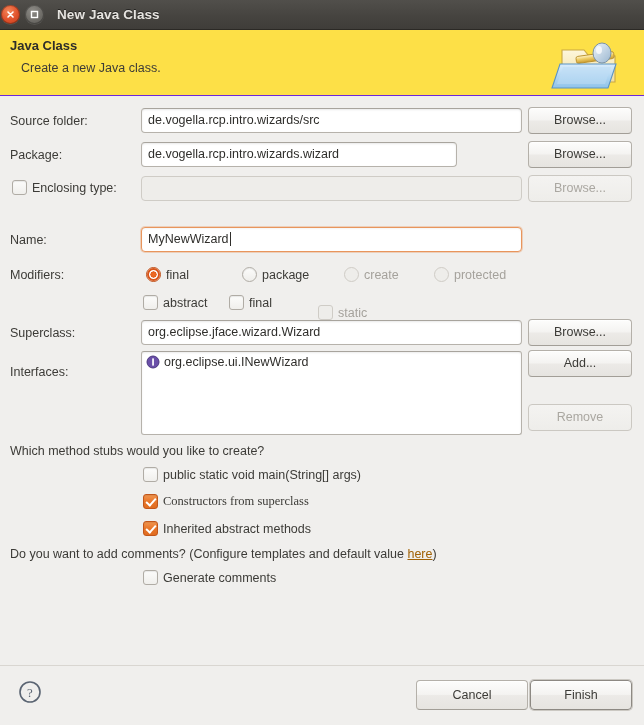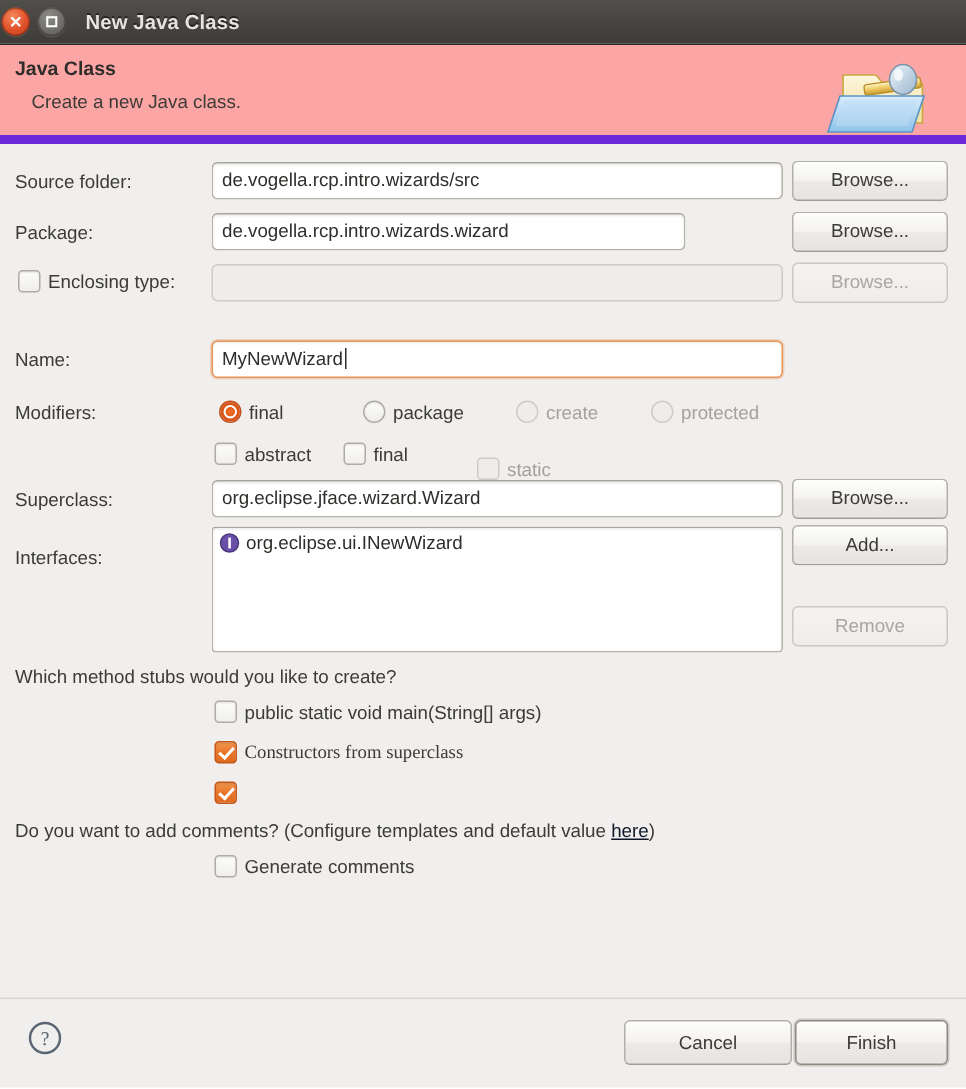--- a/index.html
+++ b/index.html
@@ -53,22 +53,22 @@
     font-weight: bold;
     margin-left: 8px;
     letter-spacing: .1px;
     text-shadow: 0 -1px 0 rgba(0,0,0,.5);
   }
 
   
   .banner {
     position: relative;
     height: 66px;
-    background: #fca5a5;
-    border-bottom: 6px solid #6d28d9;
+    background: #fde047;
+    border-bottom: 1px solid #6d28d9;
     box-sizing: border-box;
     padding: 8px 6px 0 10px;
   }
   .banner-title {
     font-size: 13px;
     font-weight: bold;
     color: #2e2d2a;
     margin: 0 0 8px 0;
   }
   .banner-sub {
@@ -270,21 +270,21 @@
   }
 
   .section-q {
     position: absolute;
     left: 10px;
     font-size: 12.5px;
     color: #3c3b37;
     white-space: nowrap;
   }
   .link {
-    color: #0f172a;
+    color: #a16207;
     text-decoration: underline;
     cursor: pointer;
   }
 
   
   .footer {
     position: relative;
     height: 60px;
     background: #f0efed;
     border-top: 1px solid #d9d6d1;
@@ -445,20 +445,21 @@
   <div class="ctl" style="left:143px; top:371px;">
     <span class="check"></span>
     <span>public static void main(String[] args)</span>
   </div>
   <div class="ctl" style="left:143px; top:398px;font-family:Liberation Serif, serif;">
     <span class="check checked"></span>
     <span>Constructors from superclass</span>
   </div>
   <div class="ctl" style="left:143px; top:425px;">
     <span class="check checked"></span>
+    <span>Inherited abstract methods</span>
   </div>
 
   <div class="section-q" style="top:451px;"><span>Do you want to add comments? (Configure templates and default value </span><span class="link">here</span><span>)</span></div>
 
   <div class="ctl" style="left:143px; top:474px;">
     <span class="check"></span>
     <span>Generate comments</span>
   </div>
 </div>
 

